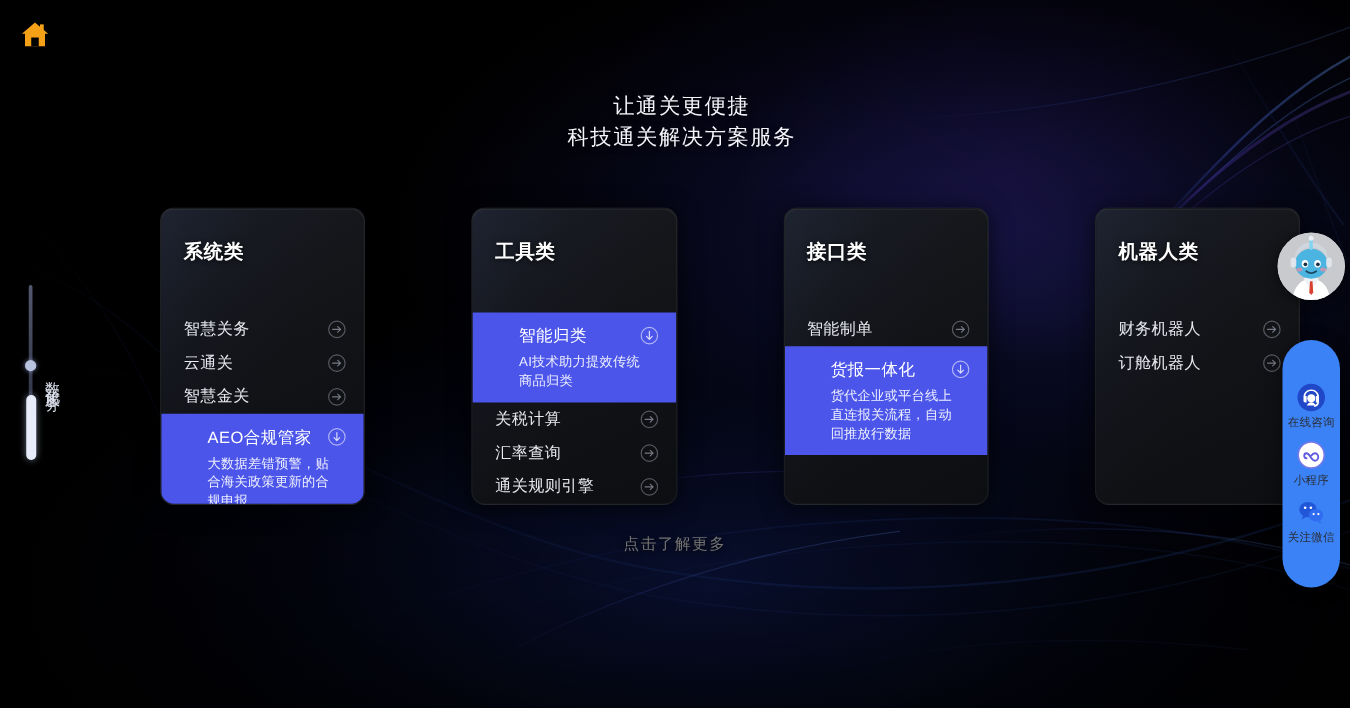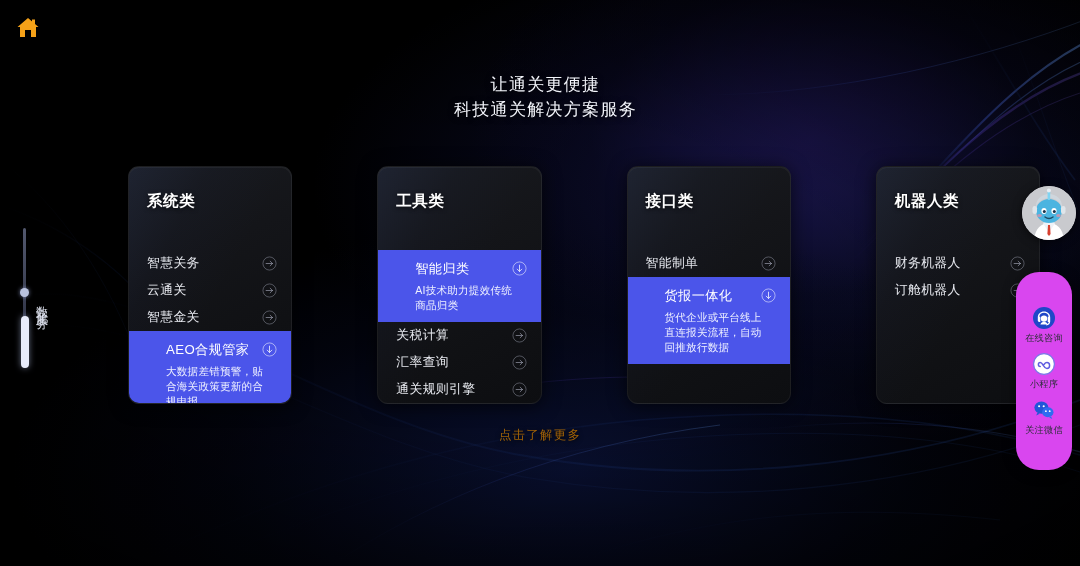--- a/index.html
+++ b/index.html
@@ -81,30 +81,30 @@
 
   .icn{width:15px;height:15px;flex:0 0 15px;opacity:.95;}
   .icn circle{fill:none;}
   .row .icn circle{stroke:rgba(210,215,235,.38);stroke-width:1;}
   .row .icn path,.row .icn line{stroke:rgba(210,215,235,.55);stroke-width:1;fill:none;}
   .row.active .icn circle{stroke:rgba(255,255,255,.6);}
   .row.active .icn path,.row.active .icn line{stroke:rgba(255,255,255,.85);}
 
   
   .more{position:absolute;left:0;right:0;top:427px;text-align:center;
-    color:#a16207;font-size:12.5px;letter-spacing:1.2px;text-shadow:0 1px 5px rgba(0,0,0,.9);}
+    color:#737373;font-size:12.5px;letter-spacing:1.2px;text-shadow:0 1px 5px rgba(0,0,0,.9);}
 
   
   .avatar{
     position:absolute;right:4px;top:186px;width:54px;height:54px;border-radius:50%;
     background:#c8c9cf;overflow:hidden;box-shadow:0 2px 10px rgba(0,0,0,.6);cursor:pointer;
   }
   .dock{
-    position:absolute;right:8px;top:272px;width:56px;height:186px;border-radius:23px;
-    background:#d946ef;box-shadow:0 2px 14px rgba(0,0,0,.45);
+    position:absolute;right:8px;top:272px;width:46px;height:186px;border-radius:23px;
+    background:#3b82f6;box-shadow:0 2px 14px rgba(0,0,0,.45);
     display:flex;flex-direction:column;align-items:center;justify-content:center;gap:7px;padding:6px 0;
   }
   .dock-item{display:flex;flex-direction:column;align-items:center;gap:2px;cursor:pointer;width:100%;}
   .dock-ico{width:24px;height:24px;}
   .dock-lb{font-size:9.2px;color:#2b2f38;letter-spacing:.2px;white-space:nowrap;}
 </style>
 </head>
 <body>
 
 <div class="stage">

